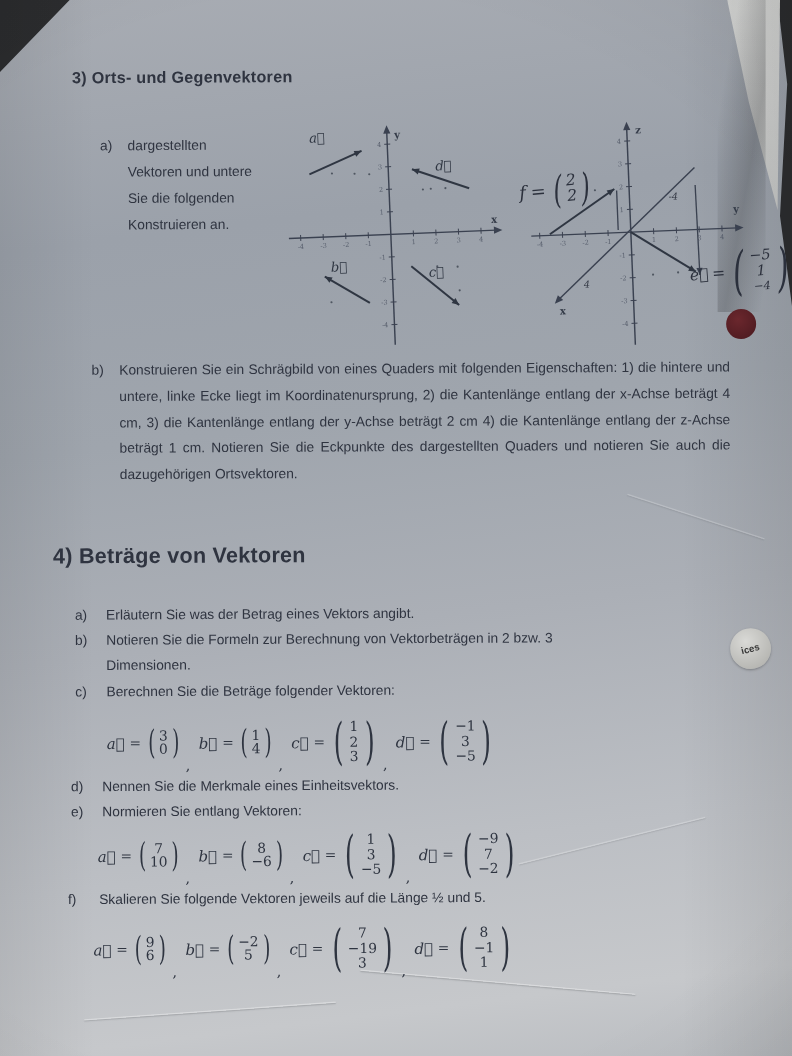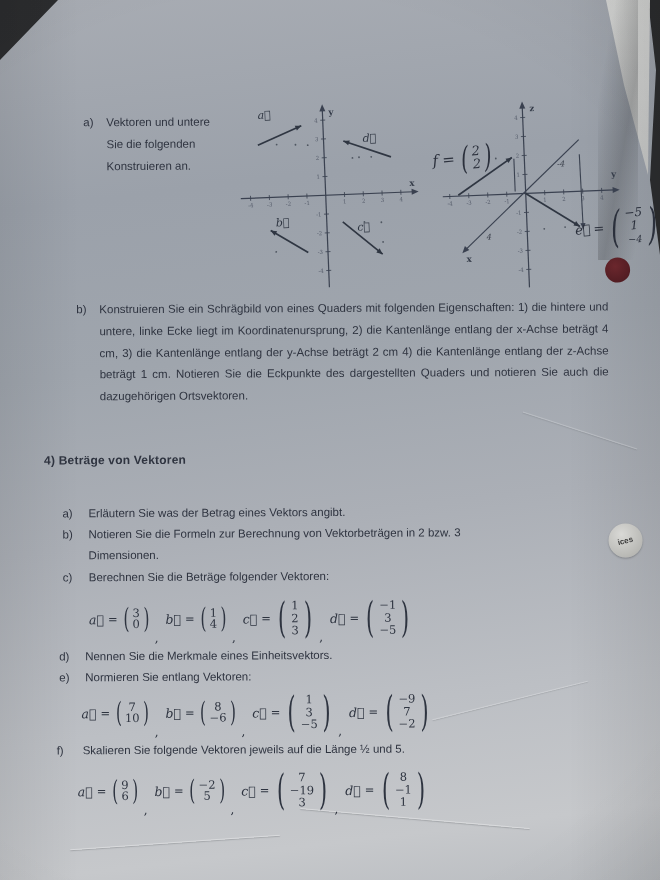--- a/index.html
+++ b/index.html
@@ -34,21 +34,21 @@
   }
   .crease{position:absolute;height:1px;background:rgba(255,255,255,0.35);box-shadow:0 1px 1px rgba(60,62,66,0.25);pointer-events:none;}
   .crease.c1{left:70px;top:842px;width:210px;transform:rotate(-4deg);}
   .crease.c2{left:300px;top:818px;width:230px;transform:rotate(5deg);}
   .crease.c3{left:430px;top:700px;width:160px;transform:rotate(-14deg);opacity:.7;}
   .crease.c4{left:520px;top:430px;width:120px;transform:rotate(18deg);opacity:.6;}
 
   .content{position:absolute;inset:0;transform:rotate(-0.3deg);color:#2f3440;}
 
   .h3{position:absolute;left:62px;top:56px;font-size:13.5px;font-weight:bold;letter-spacing:.2px;}
-  .h4{position:absolute;left:44px;top:452px;font-size:12px;font-weight:bold;letter-spacing:.2px;}
+  .h4{position:absolute;left:44px;top:452px;font-size:18px;font-weight:bold;letter-spacing:.2px;}
 
   .task3a{position:absolute;left:85px;top:110px;width:160px;font-size:11.5px;line-height:22px;}
   .task3a .lbl{position:absolute;left:0;top:0;}
   .task3a .lines{margin-left:23px;}
 
   .task3b{position:absolute;left:77px;top:298px;width:532px;font-size:11.5px;line-height:21.8px;}
   .task3b .lbl{position:absolute;left:0;top:0;}
   .task3b .txt{display:block;margin-left:23px;text-align:justify;}
 
   .item{position:absolute;font-size:11.5px;line-height:15px;}
@@ -119,24 +119,26 @@
   <div class="fold-shadow"></div>
   <div class="paper-shade"></div>
   <div class="crease c1"></div>
   <div class="crease c2"></div>
   <div class="crease c3"></div>
   <div class="crease c4"></div>
 </div>
 
 <div class="content">
 
+  <div class="h3">3) Orts- und Gegenvektoren</div>
 
   <div class="task3a">
     <span class="lbl">a)</span>
     <div class="lines">
+        <div>dargestellten</div>
         <div>Vektoren und untere</div>
         <div>Sie die folgenden</div>
         <div>Konstruieren an.</div>
       </div>
   </div>
 
   <div class="gwrap g1">
     <svg id="svg-g1" width="206" height="192">
         <line x1="10" y1="98" x2="183" y2="98" class="axis"></line>
         <polygon points="188,98 181,101 181,95" class="ahx"></polygon>

